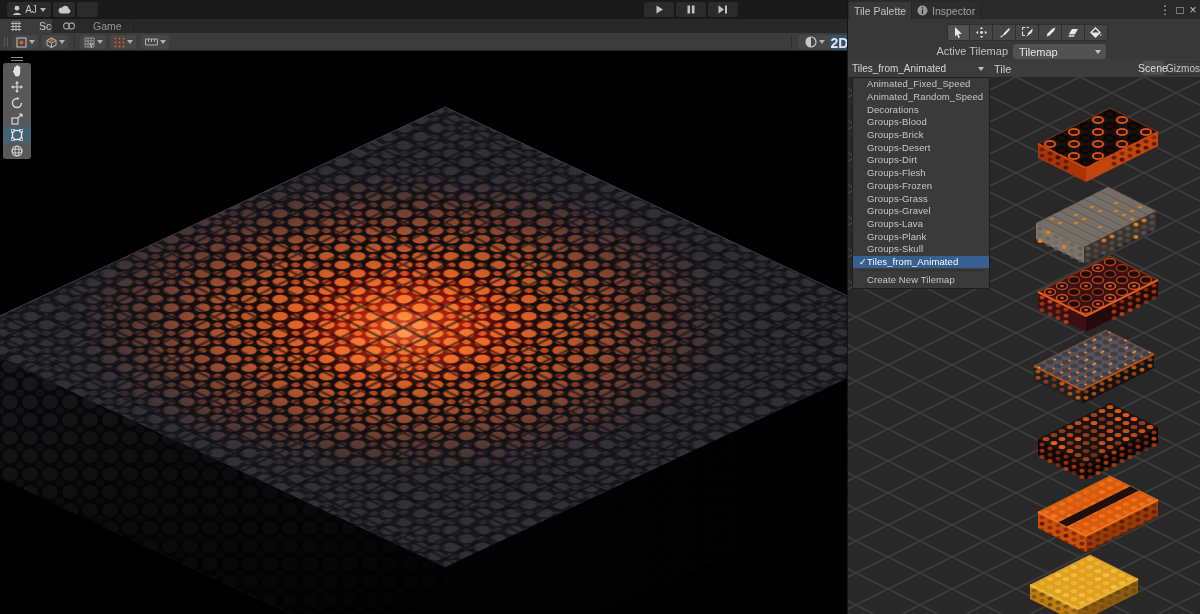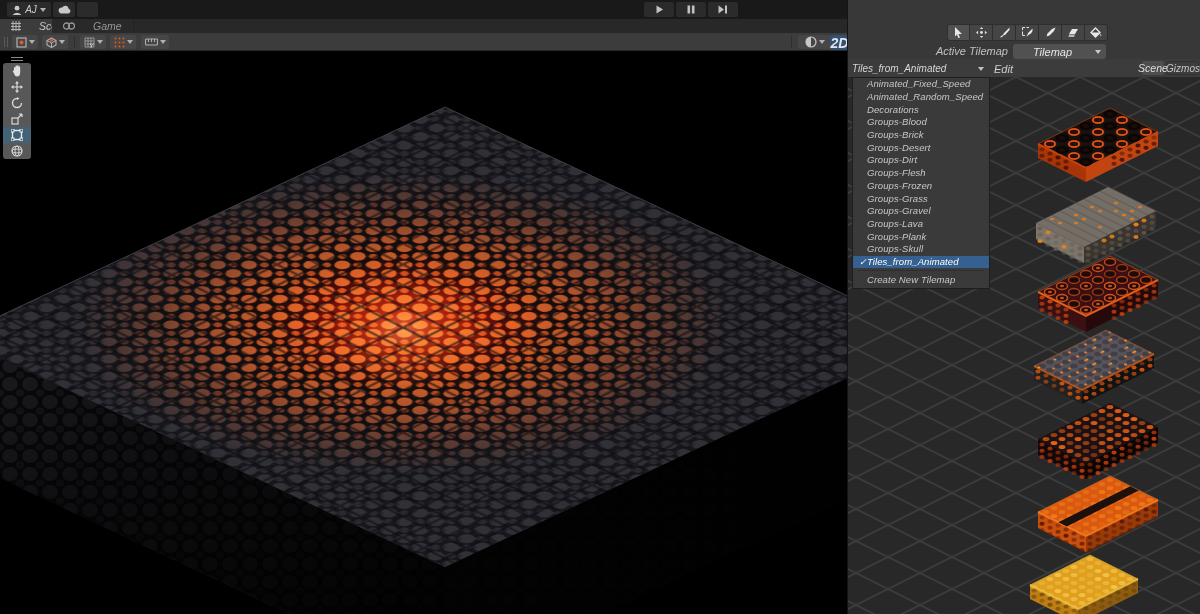--- a/index.html
+++ b/index.html
@@ -1,19 +1,19 @@
 <!DOCTYPE html>
 <html><head>
 <meta charset="utf-8">
 <style>
   * { margin:0; padding:0; box-sizing:border-box; }
   body { width:1200px; height:614px; overflow:hidden; background:#000;
          font-family:"Liberation Sans", sans-serif; }
   .app { position:relative; width:1200px; height:614px; background:#000; }
-  .abs { position:absolute;font-style:italic; }
+  .abs { position:absolute; }
 
   
   .topbar { left:0; top:0; width:848px; height:19px; background:#191919; }
   .tb-btn { position:absolute; top:2px; height:15px; background:#2b2b2b; border-radius:2px;
             display:flex; align-items:center; justify-content:center; gap:3px;
             color:#c8c8c8; font-size:10px; }
   .caret { width:0; height:0; border-left:3px solid transparent; border-right:3px solid transparent;
            border-top:4px solid #b0b0b0; }
 
   
@@ -61,21 +61,21 @@
   .pt-toolbar { position:absolute; left:99px; top:24px; display:flex; }
   .pt-btn { width:23px; height:17px; background:#454545; border:1px solid #2e2e2e; border-left:none;
             display:flex; align-items:center; justify-content:center; }
   .pt-btn:first-child { border-left:1px solid #2e2e2e; border-radius:3px 0 0 3px; }
   .pt-btn:last-child { border-radius:0 3px 3px 0; }
   .pt-btn.sel { background:#515151; }
 
   .at-label { position:absolute; top:45px; right:192px; font-size:11px; color:#c0c0c0; }
   .at-drop { position:absolute; left:165px; top:44px; width:93px; height:15px; background:#515151;
              border-radius:3px; color:#e6e6e6; font-size:11px; display:flex; align-items:center;
-             padding-left:20px; }
+             padding-left:6px; }
   .at-drop .caret { position:absolute; right:5px; border-top-color:#c8c8c8; }
 
   .p-row { position:absolute; left:0; top:59px; width:352px; height:18px; background:#3c3c3c; }
   .pal-drop { position:absolute; left:2px; top:2px; width:140px; height:15px; color:#d6d6d6;
               font-size:10px; display:flex; align-items:center; padding-left:2px; }
   .pal-drop .caret { position:absolute; right:6px; border-top-color:#c0c0c0; }
   .edit-btn { position:absolute; left:146px; top:2px; width:26px; height:15px; color:#cfcfcf;
               font-size:11px; display:flex; align-items:center; }
   .grid-btn { position:absolute; left:294px; top:2px; width:22px; height:14px; background:#4e4e4e;
               border-radius:2px; color:#dddddd; font-size:10.5px; display:flex; align-items:center;
@@ -345,20 +345,42 @@
         <svg width="12" height="12" viewBox="0 0 12 12">
           <circle cx="6" cy="6" r="5" fill="none" stroke="#d8d8d8" stroke-width="1.1"></circle>
           <ellipse cx="6" cy="6" rx="5" ry="2" fill="none" stroke="#d8d8d8" stroke-width="0.9"></ellipse>
           <ellipse cx="6" cy="6" rx="2" ry="5" fill="none" stroke="#d8d8d8" stroke-width="0.9"></ellipse>
         </svg>
       </div>
     </div>
   </div>
 
   <div class="abs panel">
+    <div class="p-header">
+      <div class="p-tab active">
+        <span>Tile Palette</span>
+      </div>
+      <div class="p-tab inactive">
+        <svg width="11" height="11" viewBox="0 0 11 11">
+          <circle cx="5.5" cy="5.5" r="5" fill="#9a9a9a"></circle>
+          <rect x="4.8" y="2" width="1.4" height="1.5" fill="#2d2d2d"></rect>
+          <rect x="4.8" y="4.4" width="1.4" height="4.6" fill="#2d2d2d"></rect>
+        </svg>
+        <span>Inspector</span>
+      </div>
+      <div class="win-ico" style="left:310px;">
+          <span>⋮</span>
+        </div>
+      <div class="win-ico" style="left:325px;">
+          <span>□</span>
+        </div>
+      <div class="win-ico" style="left:338px;">
+          <span>×</span>
+        </div>
+    </div>
 
     <div class="pt-toolbar">
       <div class="pt-btn sel">
         <svg width="9" height="11" viewBox="0 0 9 11">
           <path d="M1 0 L8 7 L4.5 7 L6 10.5 L4.3 11 L3 7.5 L1 9.5 Z" fill="#e8e8e8"></path>
         </svg>
       </div>
       <div class="pt-btn">
         <svg width="11" height="11" viewBox="0 0 12 12">
           <path d="M6 0 L7.8 2.3 L4.2 2.3 Z M6 12 L4.2 9.7 L7.8 9.7 Z M0 6 L2.3 4.2 L2.3 7.8 Z M12 6 L9.7 7.8 L9.7 4.2 Z" fill="#e0e0e0"></path>
@@ -401,21 +423,21 @@
       <span>Tilemap</span>
       <span class="caret"></span>
     </div>
 
     <div class="p-row">
       <div class="pal-drop">
         <span>Tiles_from_Animated</span>
         <span class="caret"></span>
       </div>
       <div class="edit-btn">
-        <span>Edit</span>
+        <span>Tile</span>
       </div>
       <div class="grid-btn">
         <span>Scene</span>
       </div>
       <div class="gizmos-btn">
         <span>Gizmos</span>
       </div>
     </div>
 
     <div class="pal-content">

